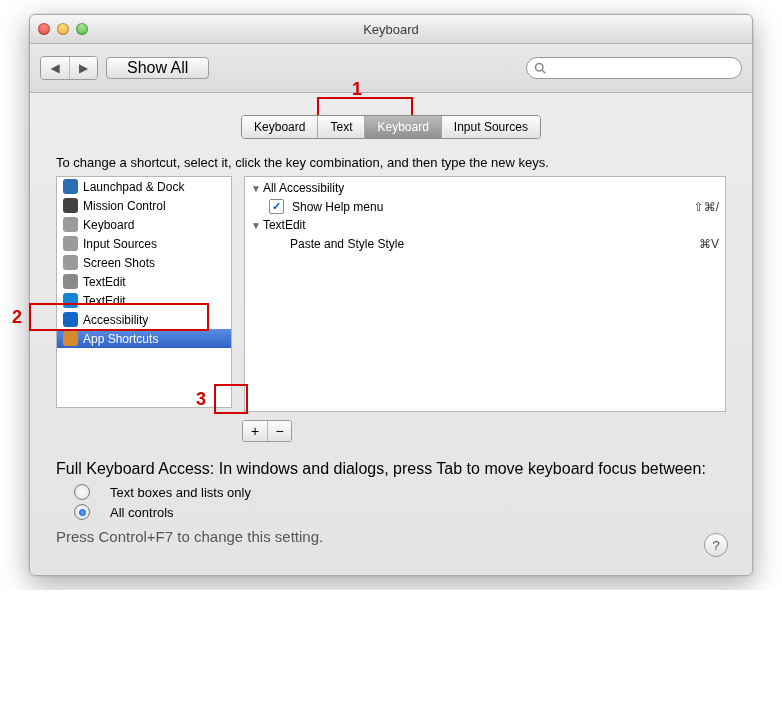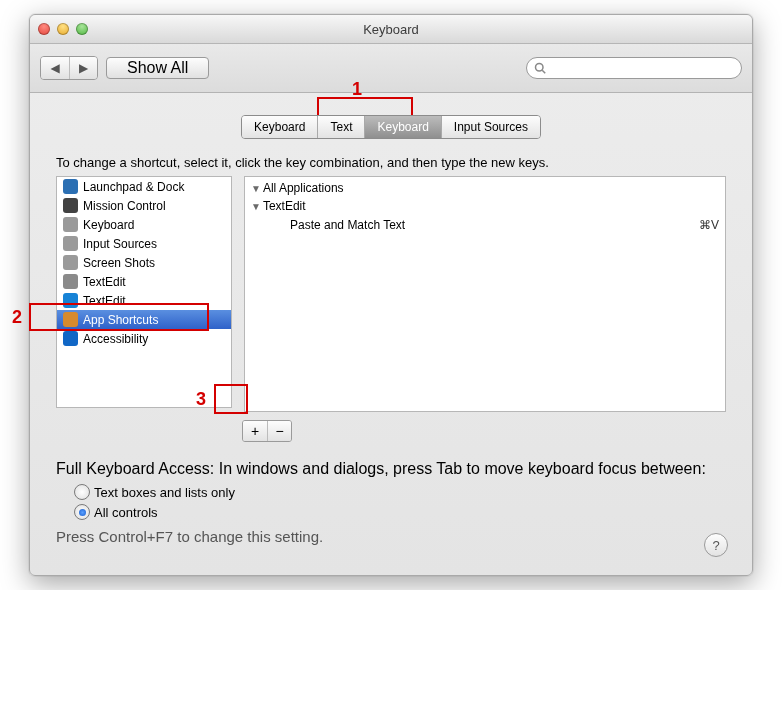--- a/index.html
+++ b/index.html
@@ -38,21 +38,21 @@
   .grpitem .chk{width:13px;height:13px;border:1px solid #888;border-radius:2px;margin-right:8px;display:flex;align-items:center;justify-content:center;background:#fff}
   .grpitem .chk.on::after{content:"✓";font-size:11px;color:#1256c4;font-weight:bold}
   .grpitem .empty{width:13px;height:13px;margin-right:8px}
   .grpitem .lab{flex:1}
   .grpitem .keys{color:#333;font-family:"Lucida Grande",Arial}
   .plusminus{display:flex;justify-content:flex-start;margin:8px 0 18px 186px}
   .pm{display:flex;border:1px solid #9a9a9a;border-radius:3px;overflow:hidden}
   .pm button{width:24px;height:20px;border:none;background:linear-gradient(#fdfdfd,#e3e3e3);font-size:14px;line-height:14px;cursor:default}
   .pm button+button{border-left:1px solid #bcbcbc}
   .fka{font-size:16px;margin-bottom:4px}
-  .radio{display:flex;align-items:center;gap:4px;margin-left:18px;font-size:13px;height:20px}
+  .radio{display:flex;align-items:center;gap:20px;margin-left:18px;font-size:13px;height:20px}
   .radio .r{width:14px;height:14px;border:1px solid #7a7a7a;border-radius:50%;background:radial-gradient(#fff,#ddd);display:flex;align-items:center;justify-content:center}
   .radio .r.on::after{content:"";width:7px;height:7px;border-radius:50%;background:radial-gradient(#5aa0ff,#1a5fd0)}
   .hint{font-size:15px;color:#555;margin-top:6px}
   .helpbtn{position:absolute;right:24px;bottom:18px;width:22px;height:22px;border:1px solid #9a9a9a;border-radius:50%;background:linear-gradient(#fdfdfd,#e3e3e3);display:flex;align-items:center;justify-content:center;font-size:13px;color:#555}
   .relwrap{position:relative;padding-bottom:30px}
   .annot{position:absolute;pointer-events:none}
   .annot .num{position:absolute;color:#d40000;font-weight:bold;font-size:18px}
   .annot .box{position:absolute;border:2px solid #d40000}
 </style>
 </head>
@@ -129,41 +129,46 @@
             <span>Screen Shots</span>
           </div>
           <div class="row">
             <div class="icn" style="background: rgb(138, 138, 138);"></div>
             <span>TextEdit</span>
           </div>
           <div class="row">
             <div class="icn" style="background: rgb(23, 131, 214);"></div>
             <span>TextEdit</span>
           </div>
+          <div class="row">
+            <div class="icn" style="background: rgb(17, 103, 198);"></div>
+            <span>Accessibility</span>
+          </div>
           <div class="row sel">
             <div class="icn" style="background: rgb(214, 138, 46);"></div>
             <span>App Shortcuts</span>
-          </div>
-          <div class="row">
-            <div class="icn" style="background: rgb(17, 103, 198);"></div>
-            <span>Accessibility</span>
           </div>
         </div>
       <div class="rightlist" id="shlist">
           <div class="grphdr">
             <span class="tri">▼</span>
-            <span>All Applications</span>
+            <span>All Accessibility</span>
+          </div>
+          <div class="grpitem">
+            <div class="chk on"></div>
+            <span class="lab">Show Help menu</span>
+            <span class="keys">⇧⌘/</span>
           </div>
           <div class="grphdr">
             <span class="tri">▼</span>
             <span>TextEdit</span>
           </div>
           <div class="grpitem">
             <div class="empty"></div>
-            <span class="lab">Paste and Match Text</span>
+            <span class="lab">Paste and Style Style</span>
             <span class="keys">⌘V</span>
           </div>
         </div>
     </div>
 
     <div class="plusminus">
       <div class="pm">
         <button>+</button>
         <button>−</button>
       </div>

